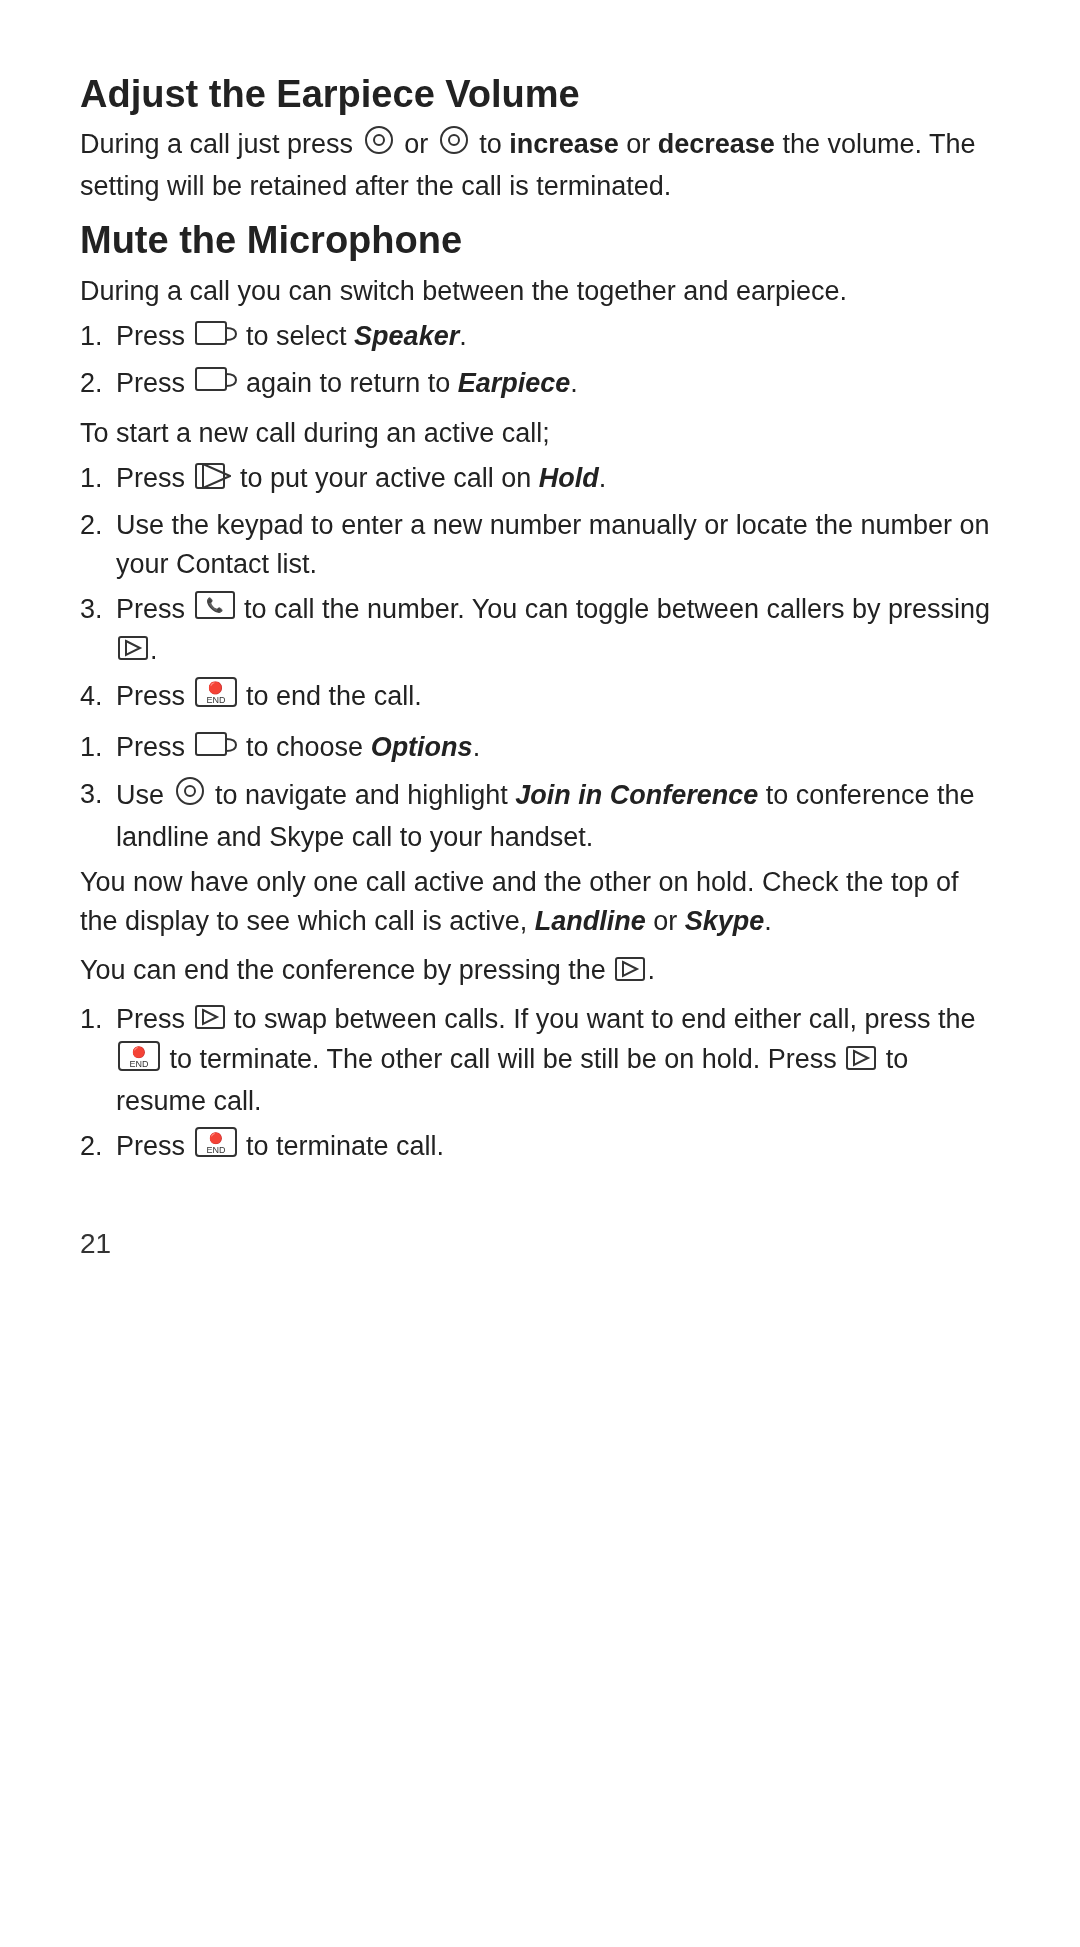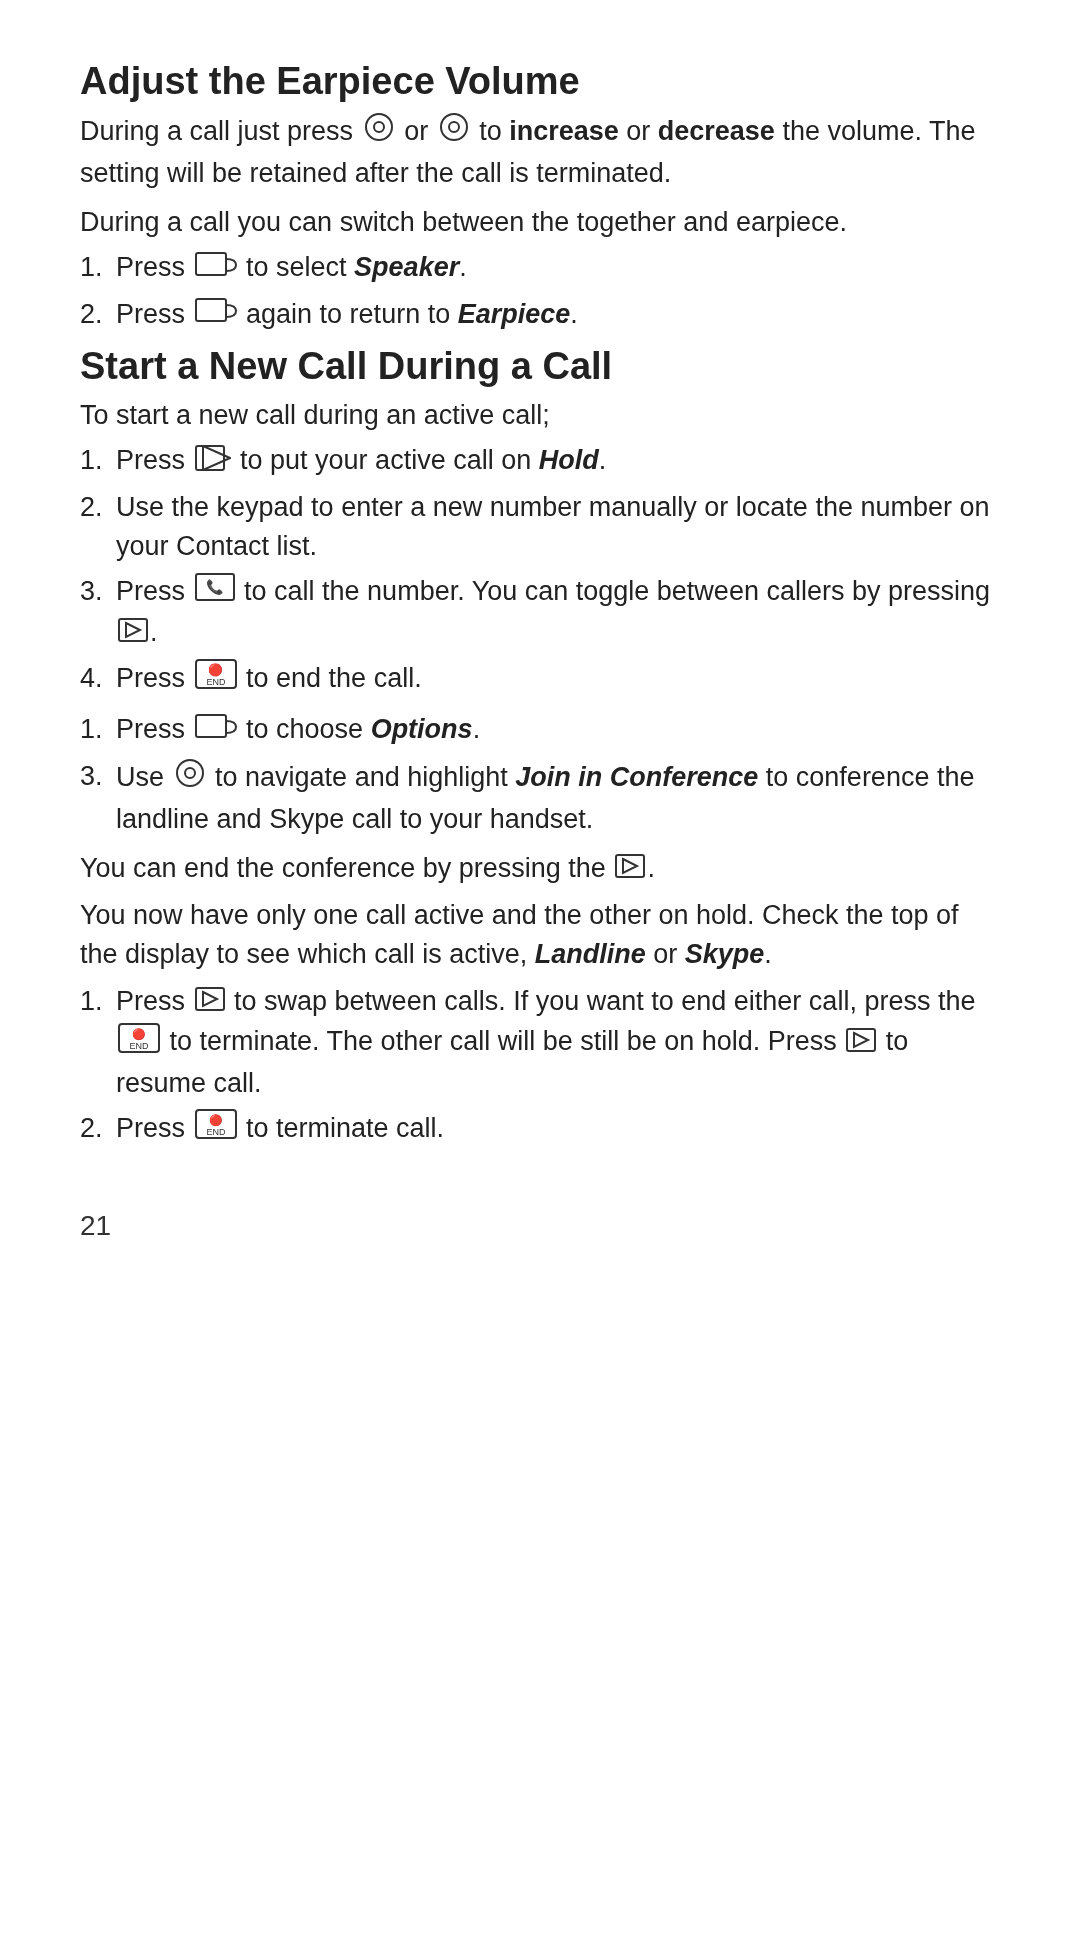--- a/index.html
+++ b/index.html
@@ -11,21 +11,21 @@
       width: 1080px;
       min-height: 1947px;
       padding: 60px 80px 80px 80px;
     }
     h2 {
       font-size: 38px;
       font-weight: 700;
       margin-bottom: 8px;
       margin-top: 32px;
     }
-    h2:first-child { margin-top: 0; }
+    h2:first-child { margin-top: 13px; }
     p {
       font-size: 27px;
       line-height: 1.45;
       margin-bottom: 6px;
     }
     .section { margin-bottom: 10px; }
     ol { padding-left: 0; list-style: none; margin-top: 6px; }
     ol li {
       font-size: 27px;
       line-height: 1.45;
@@ -69,20 +69,21 @@
       <svg width="32" height="32" viewBox="0 0 32 32">
           <circle cx="16" cy="16" r="13" fill="none" stroke="#333" stroke-width="2"></circle>
           <circle cx="16" cy="16" r="5" fill="none" stroke="#333" stroke-width="2"></circle>
         </svg>
     </span>
     to <b>increase</b> or <b>decrease</b> the volume. The setting will be retained after the call is terminated.
   </p>
 </div>
 
 <div class="section">
+  <h2>Mute the Microphone</h2>
 </div>
 
 <div class="section">
   <p>During a call you can switch between the together and earpiece.</p>
   <ol>
     <li>
       <span class="num">1.</span>
       <span class="content">
         Press 
         <span class="svg-icon">
@@ -104,21 +105,20 @@
               <path d="M31 7 Q41 7 41 13 Q41 19 31 19" fill="none" stroke="#333" stroke-width="2"></path>
             </svg>
         </span>
         again to return to <em>Earpiece</em>.
       </span>
     </li>
   </ol>
 </div>
 
 <div class="section">
-  <h2>Start a New Call During a Call</h2>
   <p>To start a new call during an active call;</p>
   <ol>
     <li>
       <span class="num">1.</span>
       <span class="content">
         Press 
         <span class="svg-icon">
           <svg width="36" height="26" viewBox="0 0 36 26">
               <path d="M8 1 L8 25 L35 13 Z" fill="none" stroke="#333" stroke-width="2"></path>
               <rect x="1" y="1" width="28" height="24" rx="2" fill="none" stroke="#333" stroke-width="2"></rect>
@@ -189,32 +189,32 @@
         <span class="svg-icon">
           <svg width="32" height="32" viewBox="0 0 32 32">
               <circle cx="16" cy="16" r="13" fill="none" stroke="#333" stroke-width="2"></circle>
               <circle cx="16" cy="16" r="5" fill="none" stroke="#333" stroke-width="2"></circle>
             </svg>
         </span>
         to navigate and highlight <em>Join in Conference</em> to conference the landline and Skype call to your handset.
       </span>
     </li>
   </ol>
+  <p>
+    You now have only one call active and the other on hold. Check the top of the display to see which call is active, <em>Landline</em> or <em>Skype</em>.
+  </p>
   <p style="margin-top:10px;">
     You can end the conference by pressing the 
     <span class="svg-icon">
       <svg width="30" height="24" viewBox="0 0 30 24">
           <rect x="1" y="1" width="28" height="22" rx="2" fill="none" stroke="#333" stroke-width="2"></rect>
           <path d="M8 5 L22 12 L8 19 Z" fill="none" stroke="#333" stroke-width="2"></path>
         </svg>
     </span>.
   </p>
-  <p>
-    You now have only one call active and the other on hold. Check the top of the display to see which call is active, <em>Landline</em> or <em>Skype</em>.
-  </p>
   <ol style="margin-top:8px;">
     <li>
       <span class="num">1.</span>
       <span class="content">
         Press 
         <span class="svg-icon">
           <svg width="30" height="24" viewBox="0 0 30 24">
               <rect x="1" y="1" width="28" height="22" rx="2" fill="none" stroke="#333" stroke-width="2"></rect>
               <path d="M8 5 L22 12 L8 19 Z" fill="none" stroke="#333" stroke-width="2"></path>
             </svg>

